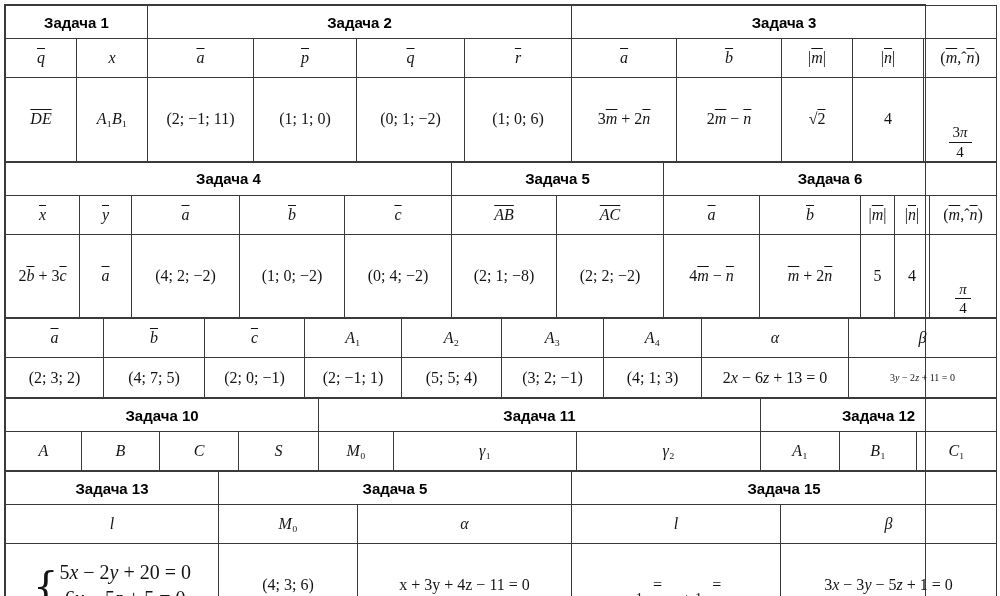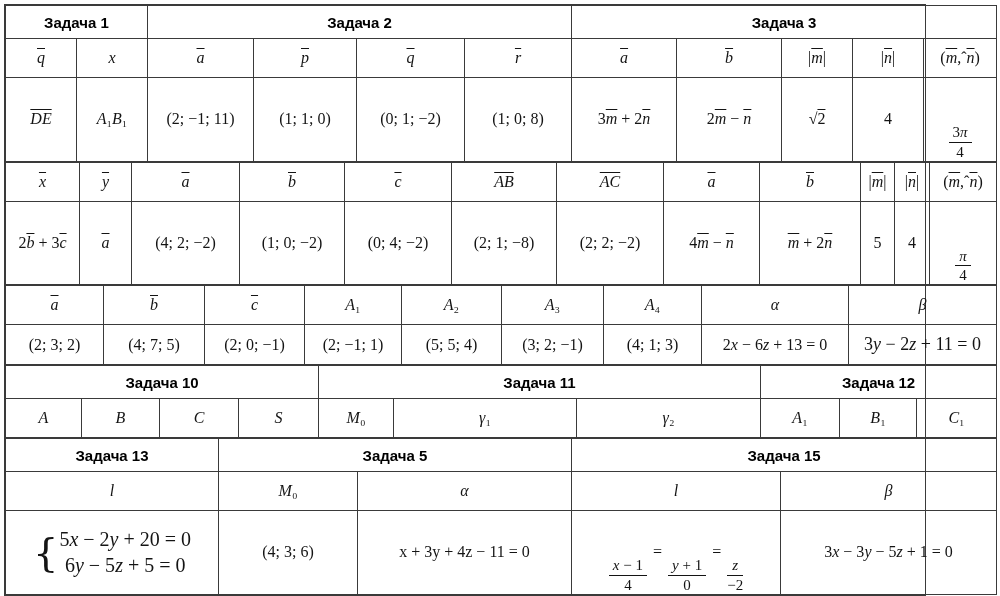--- a/index.html
+++ b/index.html
@@ -18,21 +18,21 @@
     padding: 0 2px; overflow: hidden; white-space: nowrap;
   }
   td.hdr {
     font-family: "Liberation Sans", "DejaVu Sans", sans-serif;
     font-weight: 700; font-size: 15px; color: #000;
   }
   .hdr-row td { height: 33px; }
   .sym-row td { height: 39px; font-size: 16px; }
   .val-row td { height: 40px; font-size: 16px; }
   .blk.tall .val-row td { height: 52px; }
-  td.val.small { font-size: 18px; }
+  td.val.small { font-size: 10px; }
   i { font-style: italic; }
   .ov { text-decoration: overline; }
   .frac {
     display: inline-flex; flex-direction: column;
     vertical-align: middle; line-height: 1.12; font-size: 15px; margin-top: 46px;
   }
   .fnum { border-bottom: 1.5px solid #141414; padding: 0 4px 1px; }
   .fden { padding-top: 1px; }
   .chain { display: inline-flex; align-items: center; }
   .chain .eq { margin: 0 6px; }
@@ -83,21 +83,21 @@
             <td class="sym">|<span class="ov"><i>m</i></span>|</td>
             <td class="sym">|<span class="ov"><i>n</i></span>|</td>
             <td class="sym">(<span class="ov"><i>m</i></span>,ˆ<span class="ov"><i>n</i></span>)</td>
           </tr>
           <tr class="val-row">
             <td class="val"><span class="ov"><i>DE</i></span></td>
             <td class="val"><i>A</i>₁<i>B</i>₁</td>
             <td class="val">(2; −1; 11)</td>
             <td class="val">(1; 1; 0)</td>
             <td class="val">(0; 1; −2)</td>
-            <td class="val">(1; 0; 8)</td>
+            <td class="val">(1; 0; 6)</td>
             <td class="val">3<span class="ov"><i>m</i></span> + 2<span class="ov"><i>n</i></span></td>
             <td class="val">2<span class="ov"><i>m</i></span> − <span class="ov"><i>n</i></span></td>
             <td class="val">√<span class="ov">2</span></td>
             <td class="val">4</td>
             <td class="val"><span class="frac">
                 <span class="fnum">3<i>π</i></span>
                 <span class="fden">4</span>
               </span></td>
           </tr>
         </tbody>
@@ -111,20 +111,25 @@
           <col style="width: 107px;">
           <col style="width: 105px;">
           <col style="width: 107px;">
           <col style="width: 96px;">
           <col style="width: 101px;">
           <col style="width: 34px;">
           <col style="width: 35px;">
           <col style="width: 67px;">
         </colgroup>
         <tbody>
+          <tr class="hdr-row">
+            <td colspan="5" class="hdr">Задача 4</td>
+            <td colspan="2" class="hdr">Задача 5</td>
+            <td colspan="5" class="hdr">Задача 6</td>
+          </tr>
           <tr class="sym-row">
             <td class="sym"><span class="ov"><i>x</i></span></td>
             <td class="sym"><span class="ov"><i>y</i></span></td>
             <td class="sym"><span class="ov"><i>a</i></span></td>
             <td class="sym"><span class="ov"><i>b</i></span></td>
             <td class="sym"><span class="ov"><i>c</i></span></td>
             <td class="sym"><span class="ov"><i>AB</i></span></td>
             <td class="sym"><span class="ov"><i>AC</i></span></td>
             <td class="sym"><span class="ov"><i>a</i></span></td>
             <td class="sym"><span class="ov"><i>b</i></span></td>

